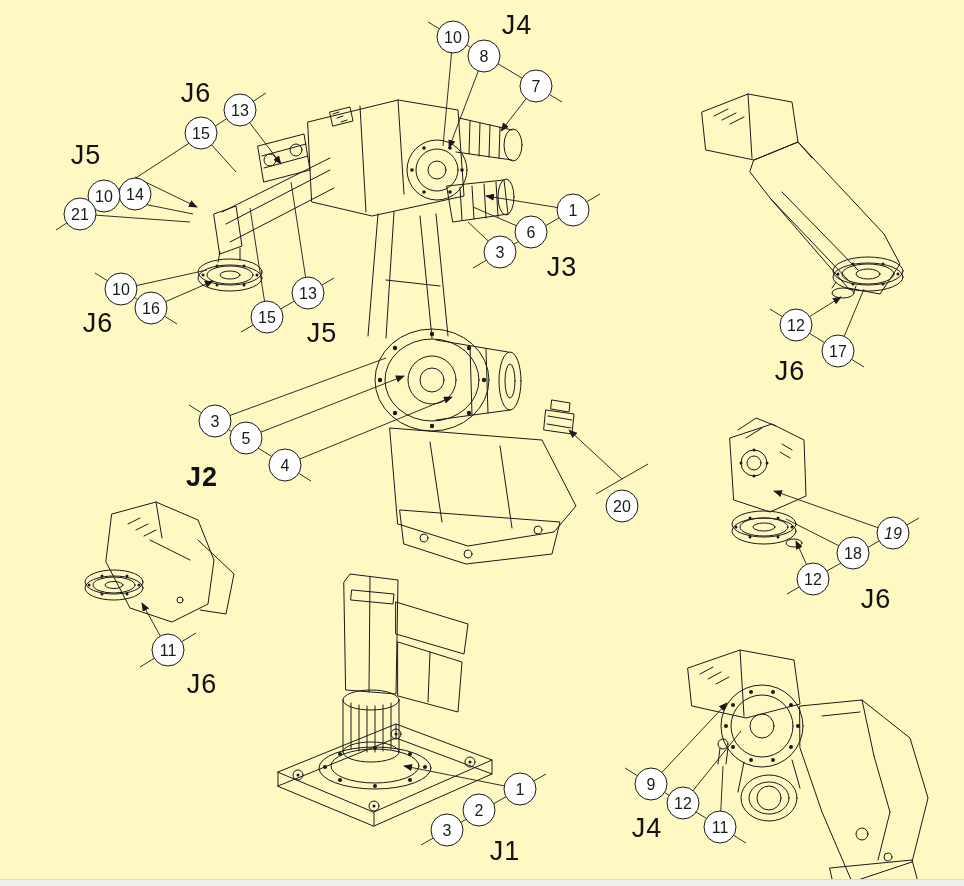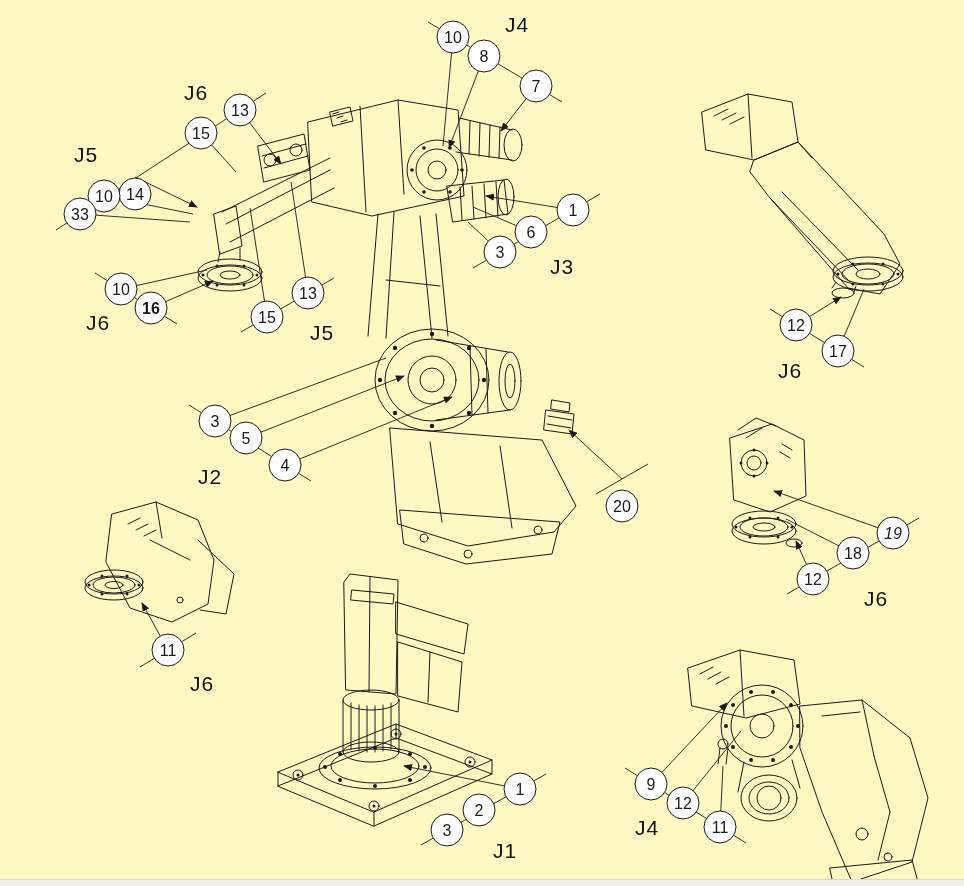--- a/index.html
+++ b/index.html
@@ -23,21 +23,21 @@
     width:33px;height:33px;box-sizing:border-box;
     border:1.5px solid #1a1a1a;border-radius:50%;
     background:#ffffff;color:#1a1a1a;
     display:flex;align-items:center;justify-content:center;
     font-size:16px;line-height:1;
     transform:translate(-50%,-50%);
   }
   .jlabel{
     position:absolute;
     transform:translate(-50%,-50%);
-    font-size:21px;color:#111111;letter-spacing:1px;white-space:nowrap;
+    font-size:27px;color:#111111;letter-spacing:1px;white-space:nowrap;
   }
   .bottom-strip{
     position:absolute;left:0;bottom:0;width:100%;height:6px;
     background:#f1efe9;border-top:1px solid #dbd8cf;
   }
 </style>
 </head>
 <body>
 
 <div class="stage">
@@ -302,23 +302,23 @@
       <div class="balloon" style="left: 453px; top: 37px;">10</div>
       <div class="balloon" style="left: 484px; top: 56px;">8</div>
       <div class="balloon" style="left: 536px; top: 86px;">7</div>
       <div class="balloon" style="left: 573px; top: 210px;">1</div>
       <div class="balloon" style="left: 531px; top: 232px;">6</div>
       <div class="balloon" style="left: 500px; top: 252px;">3</div>
       <div class="balloon" style="left: 240px; top: 110px;">13</div>
       <div class="balloon" style="left: 201px; top: 133px;">15</div>
       <div class="balloon" style="left: 135px; top: 194px;">14</div>
       <div class="balloon" style="left: 104px; top: 196px;">10</div>
-      <div class="balloon" style="left: 80px; top: 214px;">33</div>
+      <div class="balloon" style="left: 80px; top: 214px;">21</div>
       <div class="balloon" style="left: 121px; top: 289px;">10</div>
-      <div class="balloon" style="left: 151px; top: 308px; font-weight: bold;">16</div>
+      <div class="balloon" style="left: 151px; top: 308px;">16</div>
       <div class="balloon" style="left: 267px; top: 317px;">15</div>
       <div class="balloon" style="left: 308px; top: 293px;">13</div>
       <div class="balloon" style="left: 215px; top: 421px;">3</div>
       <div class="balloon" style="left: 246px; top: 438px;">5</div>
       <div class="balloon" style="left: 285px; top: 465px;">4</div>
       <div class="balloon" style="left: 622px; top: 506px;">20</div>
       <div class="balloon" style="left: 796px; top: 325px;">12</div>
       <div class="balloon" style="left: 838px; top: 351px;">17</div>
       <div class="balloon" style="left: 893px; top: 533px; font-style: italic;">19</div>
       <div class="balloon" style="left: 853px; top: 553px;">18</div>
@@ -329,21 +329,21 @@
       <div class="balloon" style="left: 447px; top: 830px;">3</div>
       <div class="balloon" style="left: 651px; top: 784px;">9</div>
       <div class="balloon" style="left: 683px; top: 803px;">12</div>
       <div class="balloon" style="left: 720px; top: 827px;">11</div>
       <div class="jlabel" style="left: 517px; top: 25px;">J4</div>
       <div class="jlabel" style="left: 196px; top: 93px;">J6</div>
       <div class="jlabel" style="left: 86px; top: 155px;">J5</div>
       <div class="jlabel" style="left: 562px; top: 267px;">J3</div>
       <div class="jlabel" style="left: 98px; top: 323px;">J6</div>
       <div class="jlabel" style="left: 322px; top: 333px;">J5</div>
-      <div class="jlabel" style="left: 210px; top: 477px;">J2</div>
+      <div class="jlabel" style="left: 202px; top: 477px; font-weight: bold;">J2</div>
       <div class="jlabel" style="left: 790px; top: 371px;">J6</div>
       <div class="jlabel" style="left: 876px; top: 599px;">J6</div>
       <div class="jlabel" style="left: 202px; top: 684px;">J6</div>
       <div class="jlabel" style="left: 505px; top: 851px; text-align: right;">J1</div>
       <div class="jlabel" style="left: 647px; top: 828px;">J4</div>
     </div>
 
   <div class="bottom-strip"></div>
 </div>
 

